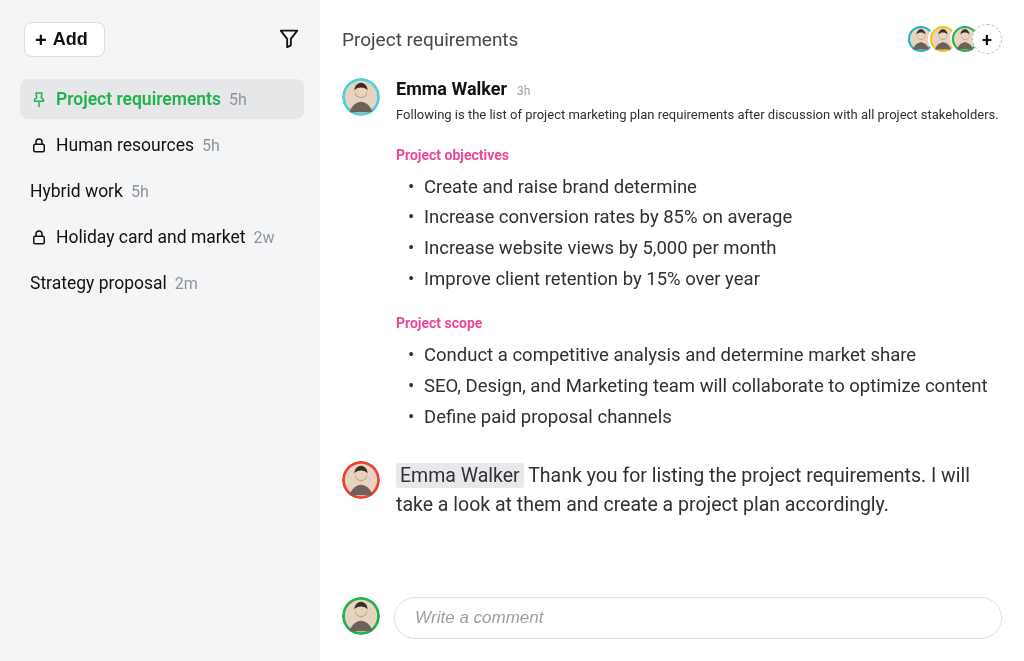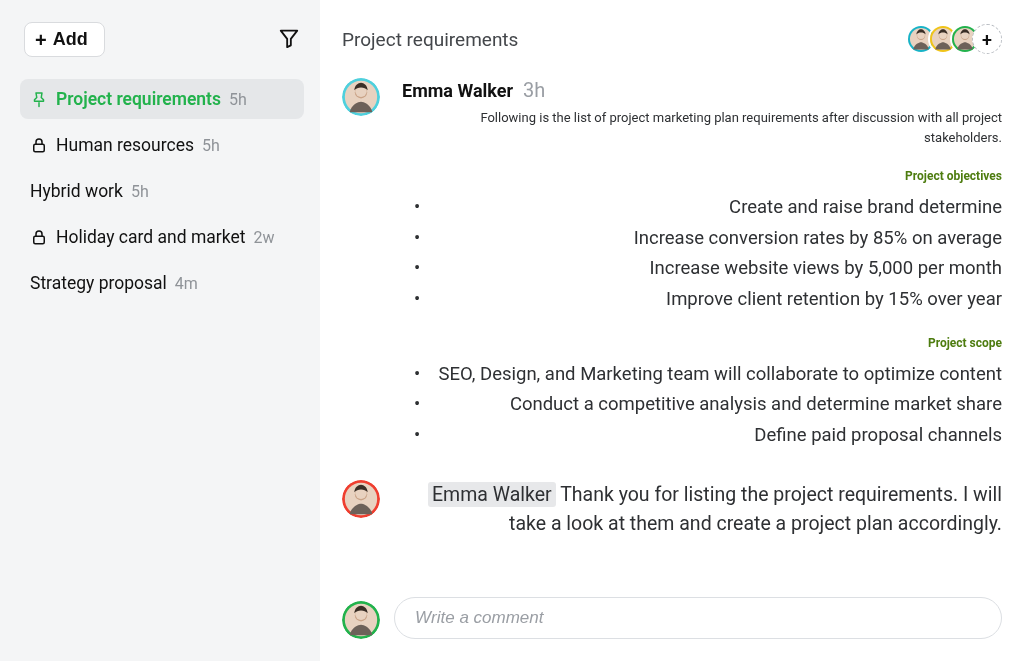--- a/index.html
+++ b/index.html
@@ -129,48 +129,47 @@
     font-weight: 600;
   }
 
   .comments {
     flex: 1;
     overflow-y: auto;
   }
 
   .comment {
     display: flex;
-    gap: 22px;
+    gap: 16px;
     margin-bottom: 28px;
-    text-align: right;
   }
   .comment-avatar {
     width: 38px; height: 38px;
     border-radius: 50%;
     flex-shrink: 0;
     overflow: hidden;
   }
   .comment-body { flex: 1; }
   .comment-head {
     display: flex;
     align-items: baseline;
     gap: 10px;
     margin-bottom: 6px;
   }
   .author { font-weight: 700; font-size: 18px; color: #111; }
-  .time { color: #9a9ea4; font-size: 20px; }
+  .time { color: #9a9ea4; font-size: 12px; }
   .comment-text {
     font-size: 13px;
     color: #2e3033;
     line-height: 1.5;
   }
   .comment-subhead {
     font-weight: 700;
-    font-size: 12px;
-    color: #4d7c0f;
+    font-size: 14px;
+    color: #ec4899;
     margin: 22px 0 10px 0;
   }
   ul.bullets {
     list-style: none;
     margin: 4px 0 0 0;
     padding: 0;
   }
   ul.bullets li {
     position: relative;
     padding-left: 28px;
@@ -194,21 +193,21 @@
   }
   .reply-text {
     font-size: 19.5px;
     color: #2e3033;
     line-height: 1.5;
   }
 
   
   .composer {
     display: flex;
-    align-items: flex-end;
+    align-items: flex-start;
     gap: 14px;
     margin-top: 4px;
     padding-bottom: 10px;
   }
   .composer-avatar {
     width: 38px; height: 38px;
     border-radius: 50%;
     flex-shrink: 0;
     overflow: hidden;
   }
@@ -275,21 +274,21 @@
       <span class="side-icon lock"><svg viewBox="0 0 24 24" fill="none" stroke="currentColor" stroke-width="2" stroke-linecap="round" stroke-linejoin="round">
               <rect x="5" y="11" width="14" height="10" rx="2"></rect>
               <path d="M8 11V8a4 4 0 0 1 8 0v3"></path>
             </svg></span>
       <span class="label">Holiday card and market</span>
       <span class="age">2w</span>
         </div>
         <div class="side-item no-icon">
 
       <span class="label">Strategy proposal</span>
-      <span class="age">4m</span>
+      <span class="age">2m</span>
         </div>
       </nav>
   </aside>
 
   <main class="main">
     <div class="main-header">
       <div class="main-title">Project requirements</div>
       <div class="avatars" id="avatars">
           <div class="avatar first">
 <svg viewBox="0 0 40 40" xmlns="http://www.w3.org/2000/svg">
@@ -346,22 +345,22 @@
             <div class="comment-text">Following is the list of project marketing plan requirements after discussion with all project stakeholders.</div>
             <div class="comment-subhead">Project objectives</div>
             <ul class="bullets">
               <li>Create and raise brand determine</li>
               <li>Increase conversion rates by 85% on average</li>
               <li>Increase website views by 5,000 per month</li>
               <li>Improve client retention by 15% over year</li>
             </ul>
             <div class="comment-subhead">Project scope</div>
             <ul class="bullets">
+              <li>Conduct a competitive analysis and determine market share</li>
               <li>SEO, Design, and Marketing team will collaborate to optimize content</li>
-              <li>Conduct a competitive analysis and determine market share</li>
               <li>Define paid proposal channels</li>
             </ul>
           </div>
         </div>
         <div class="comment">
           <div class="comment-avatar">
 <svg viewBox="0 0 40 40" xmlns="http://www.w3.org/2000/svg">
   <circle cx="20" cy="20" r="20" fill="#ef3e2f"></circle>
   <circle cx="20" cy="20" r="17" fill="#e8d2c0"></circle>
   <circle cx="20" cy="15" r="6.5" fill="#caa488"></circle>

